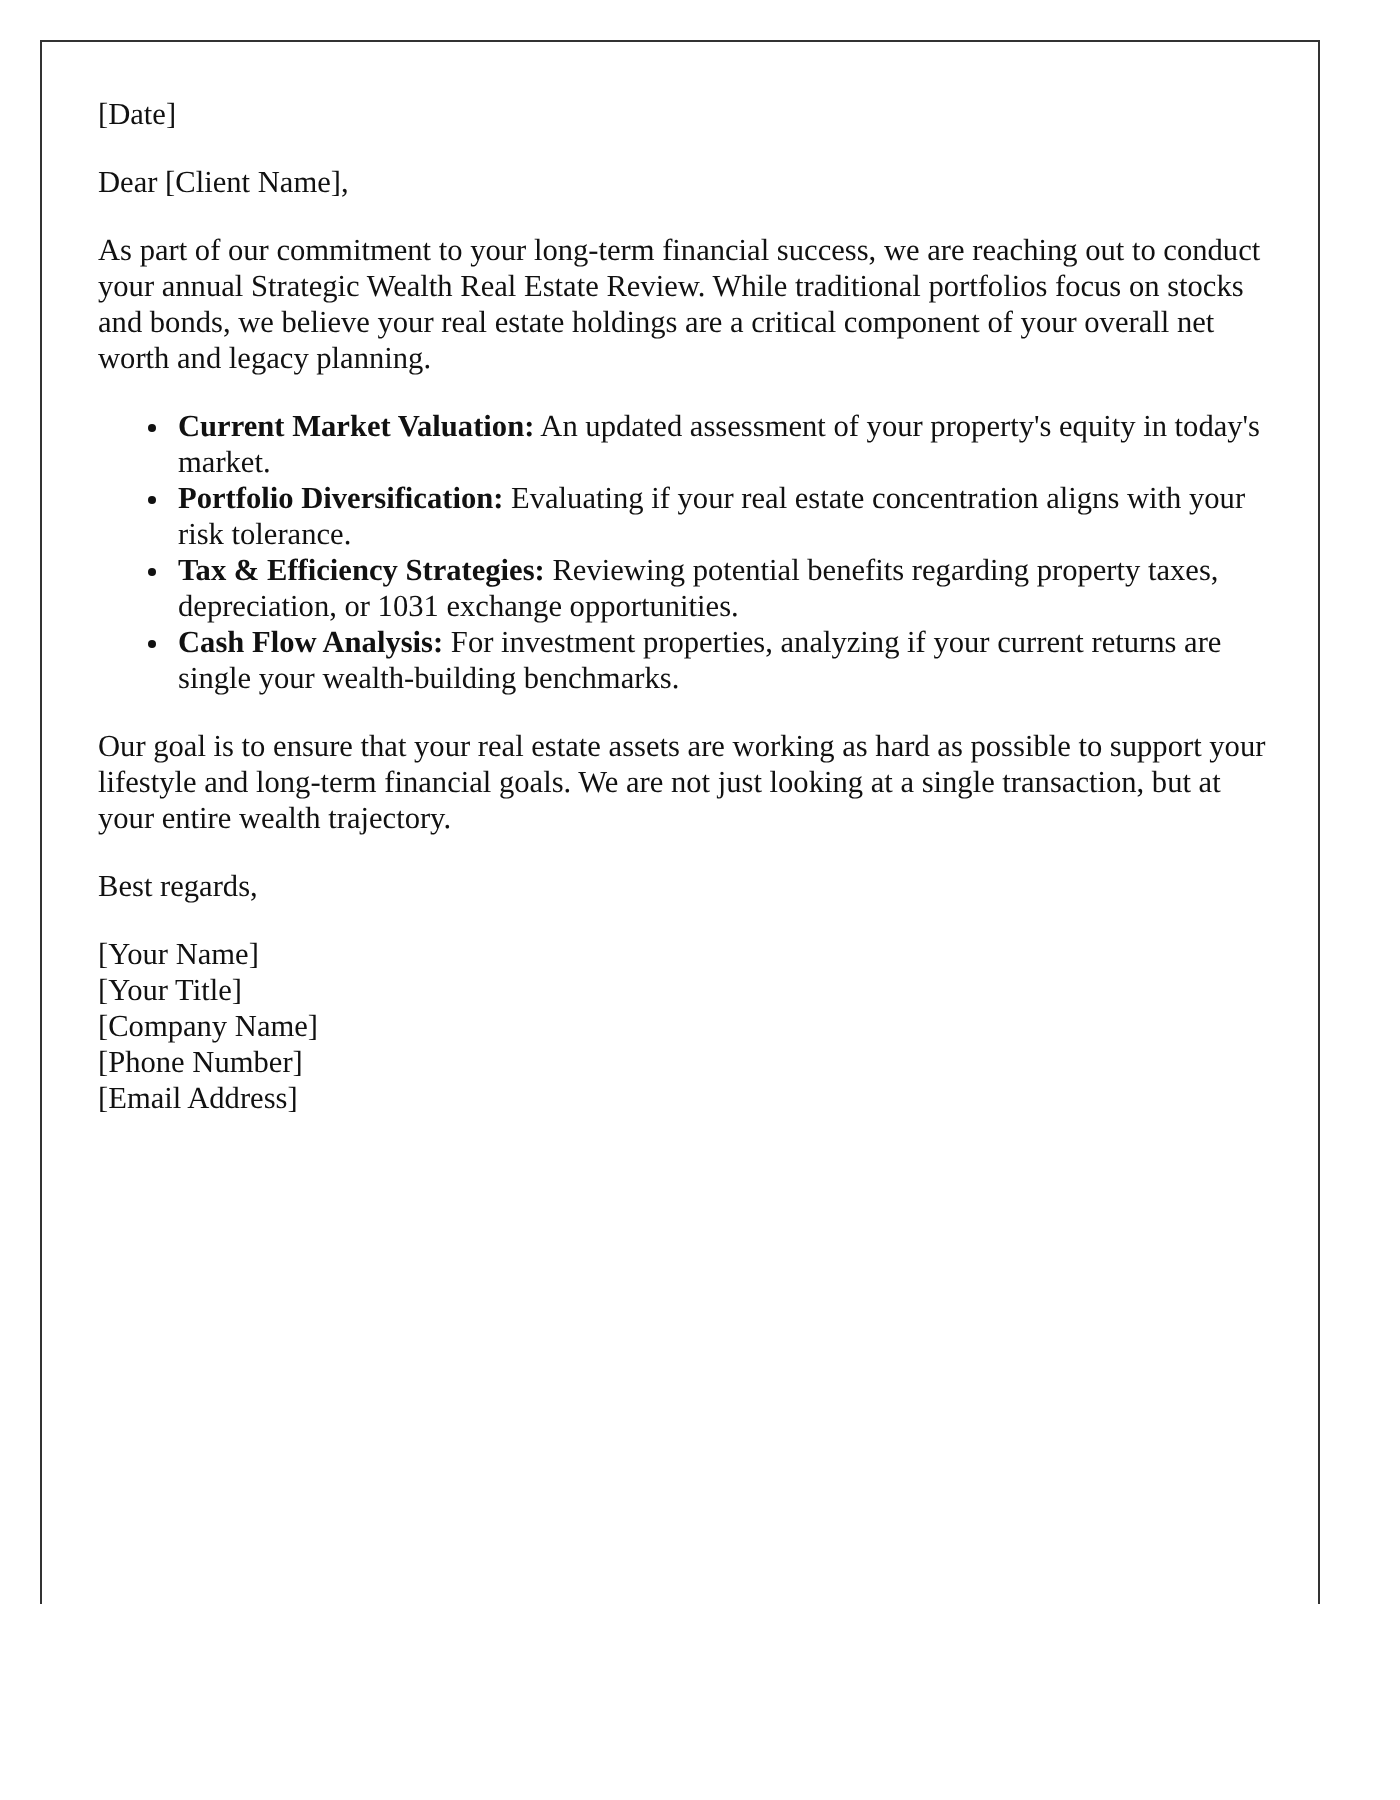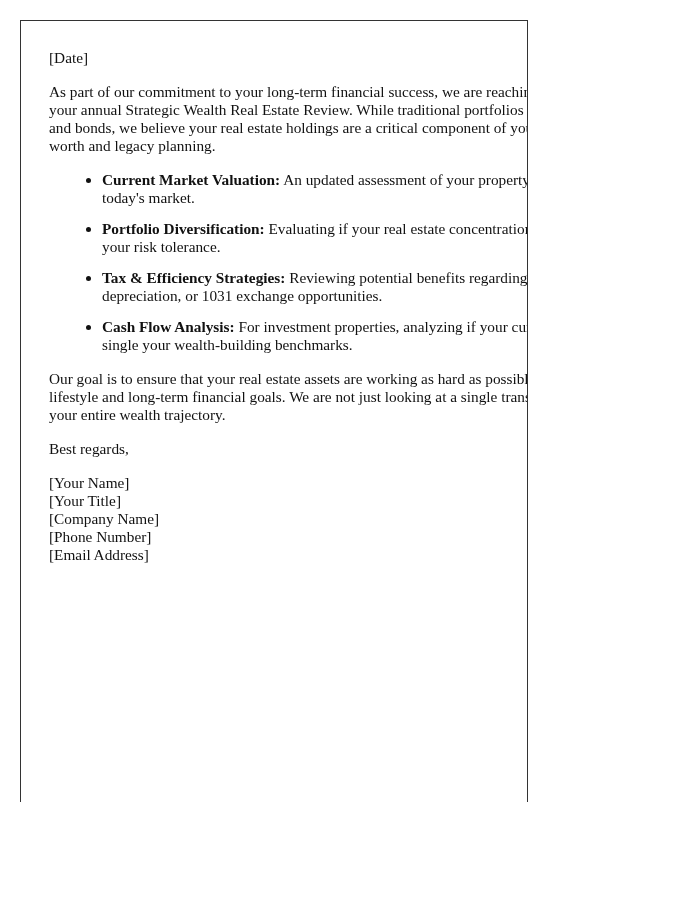--- a/index.html
+++ b/index.html
@@ -1,37 +1,38 @@
 <!DOCTYPE html>
 <html><head>
 <meta charset="utf-8">
 <style>
   html, body { margin: 0; padding: 0; background: #ffffff; }
   body { width: 700px; height: 900px; position: relative; overflow: hidden; }
   .page {
-    position: absolute; left: 20px; top: 20px; width: 508px; height: 782px;
+    position: absolute; left: 20px; top: 20px; width: 640px; height: 782px;
     border-top: 1px solid #333; border-left: 1px solid #333; border-right: 1px solid #333;
     box-sizing: border-box; overflow: hidden;
   }
   .content {
     position: absolute; left: 28px; top: 28px; width: 590px;
     font-family: "Liberation Serif", "DejaVu Serif", serif;
     font-size: 15.3px; line-height: 18px; color: #111;
   }
   p { margin: 0 0 16px 0; }
   ul { margin: 0 0 16px 0; padding-left: 40px; }
-  li { margin: 13px; font-family: Liberation Serif, serif; }
+  li { margin: 0; font-family: Liberation Serif, serif; }
   b { font-weight: bold; }
 </style>
 </head>
 <body>
 
 <div class="page">
   <div class="content">
     <p>[Date]</p>
+    <p>Dear [Client Name],</p>
     <p>As part of our commitment to your long-term financial success, we are reaching out to conduct your annual Strategic Wealth Real Estate Review. While traditional portfolios focus on stocks and bonds, we believe your real estate holdings are a critical component of your overall net worth and legacy planning.</p>
     <ul>
       <li><b>Current Market Valuation:</b><span> An updated assessment of your property's equity in today's market.</span></li>
       <li><b>Portfolio Diversification:</b><span> Evaluating if your real estate concentration aligns with your risk tolerance.</span></li>
       <li><b>Tax &amp; Efficiency Strategies:</b><span> Reviewing potential benefits regarding property taxes, depreciation, or 1031 exchange opportunities.</span></li>
       <li><b>Cash Flow Analysis:</b><span> For investment properties, analyzing if your current returns are single your wealth-building benchmarks.</span></li>
     </ul>
     <p>Our goal is to ensure that your real estate assets are working as hard as possible to support your lifestyle and long-term financial goals. We are not just looking at a single transaction, but at your entire wealth trajectory.</p>
     <p>Best regards,</p>
     <p class="block">

